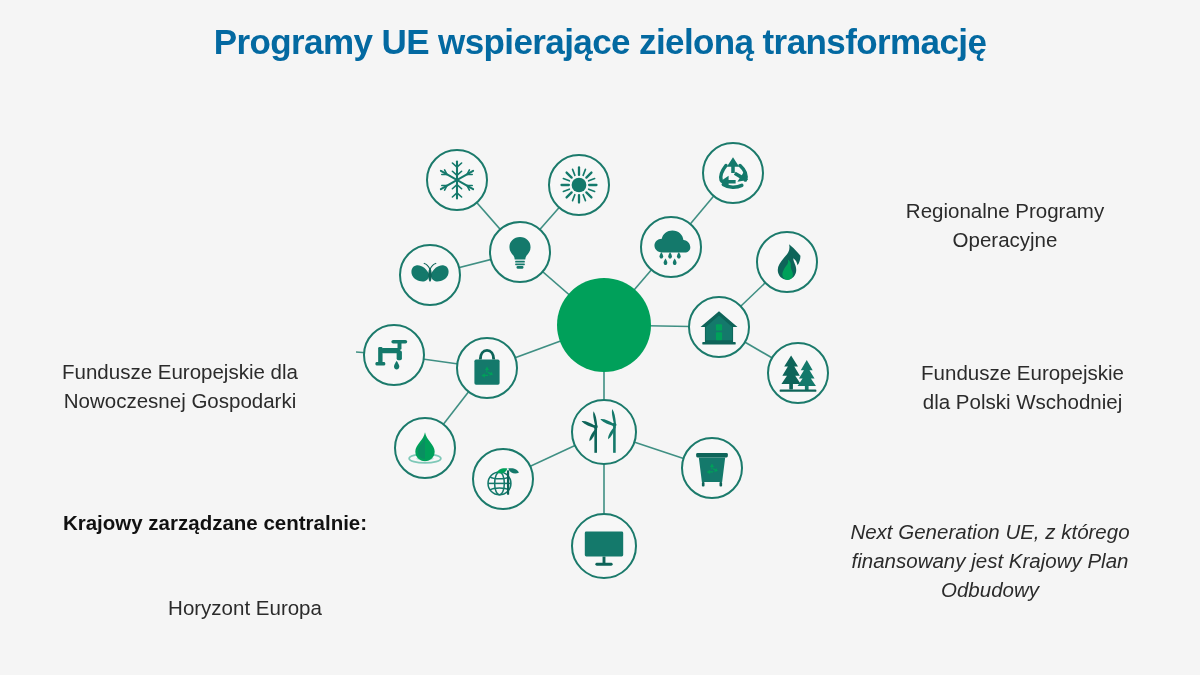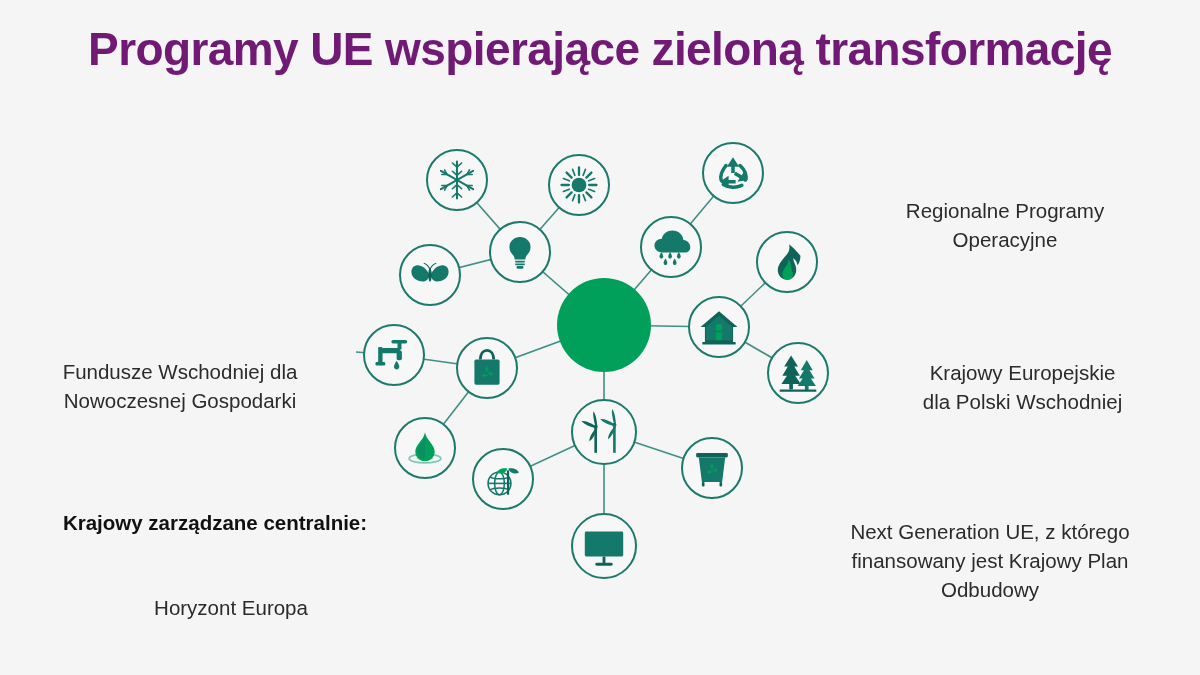--- a/index.html
+++ b/index.html
@@ -15,70 +15,70 @@
     background: #f5f5f5;
     font-family: "Liberation Sans", sans-serif;
     overflow: hidden;
   }
   #title {
     position: absolute;
     top: 22px;
     left: 0;
     width: 1200px;
     text-align: center;
-    font-size: 46px;
+    font-size: 35px;
     font-weight: bold;
     letter-spacing: -0.6px;
-    color: #701a75;
+    color: #0369a1;
   }
   .label {
     position: absolute;
     color: #2b2b2b;
     font-size: 20.5px;
     line-height: 1.42;
     text-align: center;
     white-space: pre-line;
   }
   .label.bold {
     font-weight: bold;
     font-size: 20.5px;
     color: #111111;
   }
   #lbl-fenikis { left: 35px;  top: 176px; width: 330px; }
   #lbl-feng    { left: 10px;  top: 357px; width: 340px; }
   #lbl-central { left: 5px;   top: 508px; width: 420px; text-align: center; }
   #lbl-life    { left: 5px;   top: 553px; width: 420px; text-align: center; }
-  #lbl-horizon { left: 21px;  top: 593px; width: 420px; text-align: center; }
+  #lbl-horizon { left: 35px;  top: 593px; width: 420px; text-align: center; }
   #lbl-rpo     { left: 845px; top: 196px; width: 320px; }
   #lbl-fepw    { left: 860px; top: 358px; width: 325px; }
-  #lbl-ngeu    { left: 780px; top: 517px; width: 420px; }
+  #lbl-ngeu    { left: 780px; top: 517px; width: 420px; font-style: italic; }
 
   #diagram {
     position: absolute;
     left: 0;
     top: 0;
     width: 1200px;
     height: 675px;
   }
 </style>
 </head>
 <body>
 
 <div id="canvas">
 
   <div id="title">Programy UE wspierające zieloną transformację</div>
 
-  <div class="label" id="lbl-feng">Fundusze Wschodniej dla
+  <div class="label" id="lbl-feng">Fundusze Europejskie dla
 Nowoczesnej Gospodarki</div>
   <div class="label bold" id="lbl-central">Krajowy zarządzane centralnie:</div>
   <div class="label" id="lbl-horizon">Horyzont Europa</div>
 
   <div class="label" id="lbl-rpo">Regionalne Programy
 Operacyjne</div>
-  <div class="label" id="lbl-fepw">Krajowy Europejskie
+  <div class="label" id="lbl-fepw">Fundusze Europejskie
 dla Polski Wschodniej</div>
   <div class="label" id="lbl-ngeu">Next Generation UE, z którego
 finansowany jest Krajowy Plan
 Odbudowy</div>
 
   <svg id="diagram" viewBox="0 0 1200 675">
     <defs>
 
       <symbol id="g-bulb" viewBox="0 0 100 100">
         <path d="M50 16c-14 0-24 10-24 23 0 9 5 14 9 19 2 3 3 6 3 9h24c0-3 1-6 3-9 4-5 9-10 9-19 0-13-10-23-24-23z" fill="#14796b"></path>

